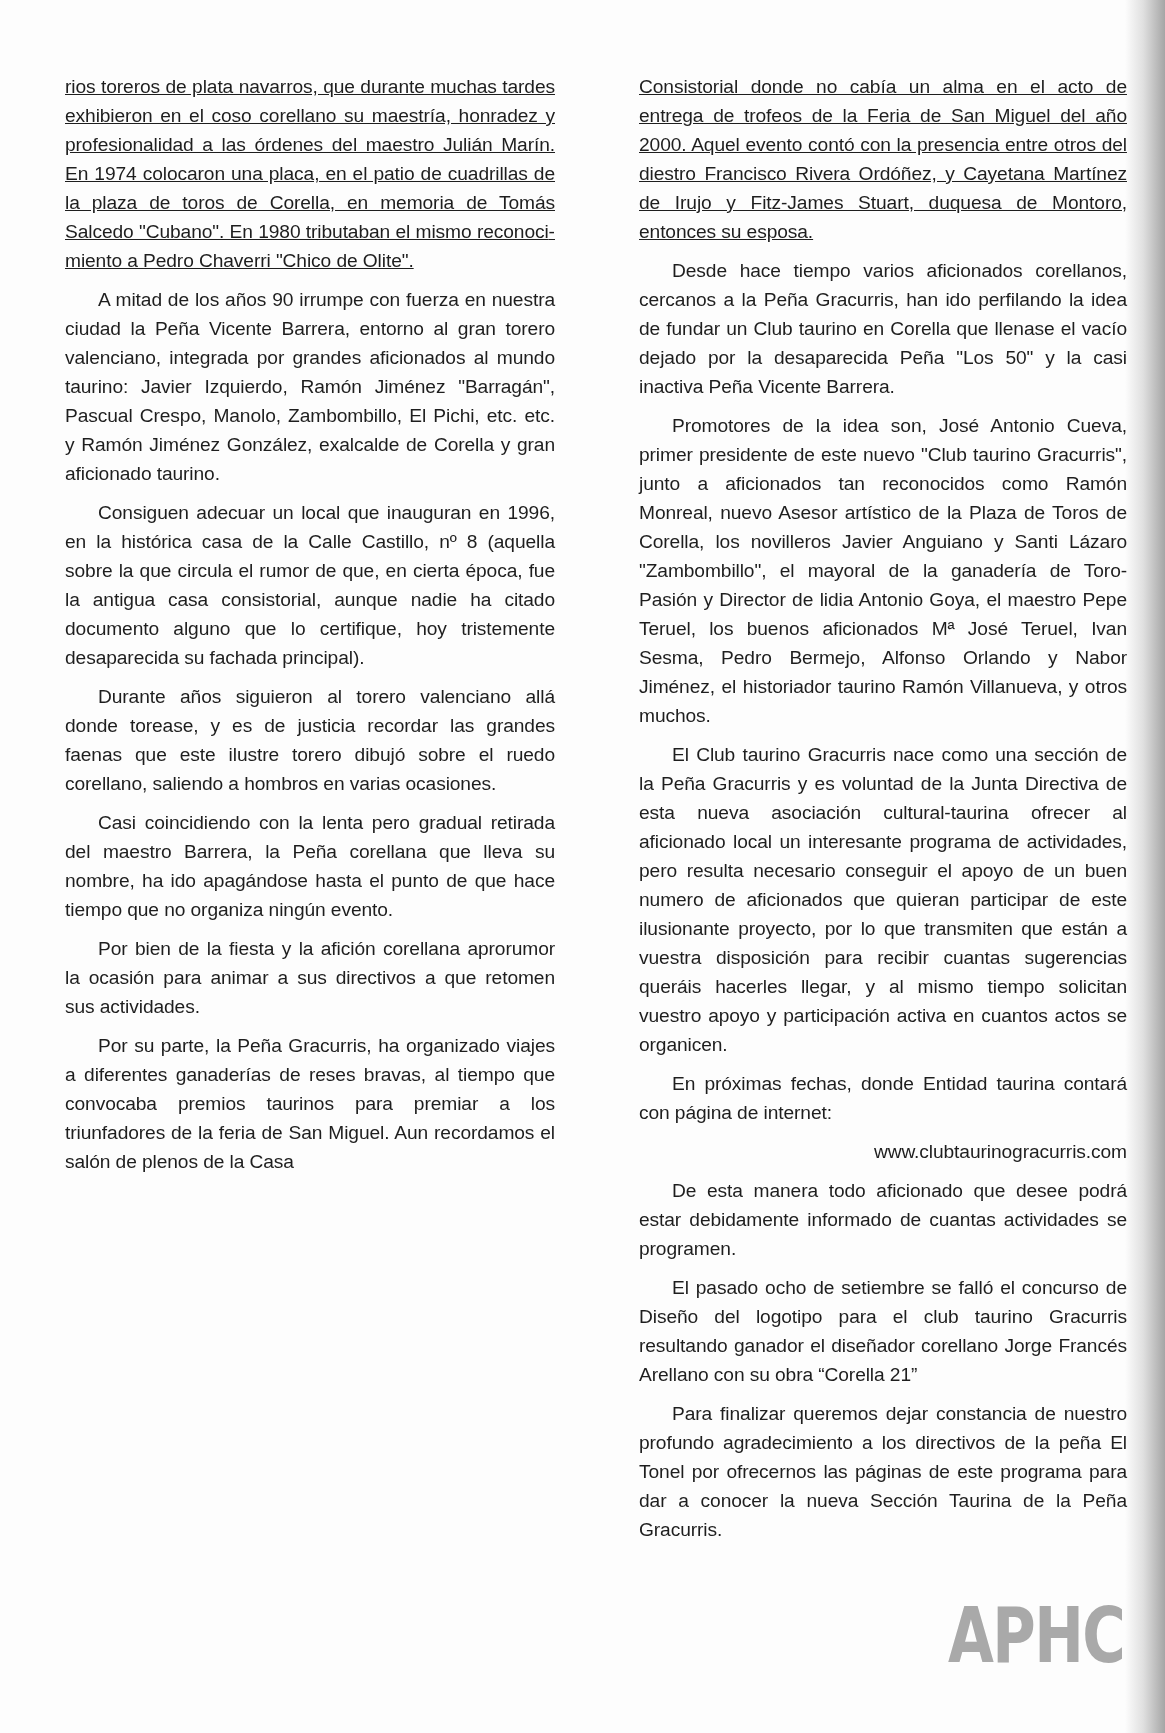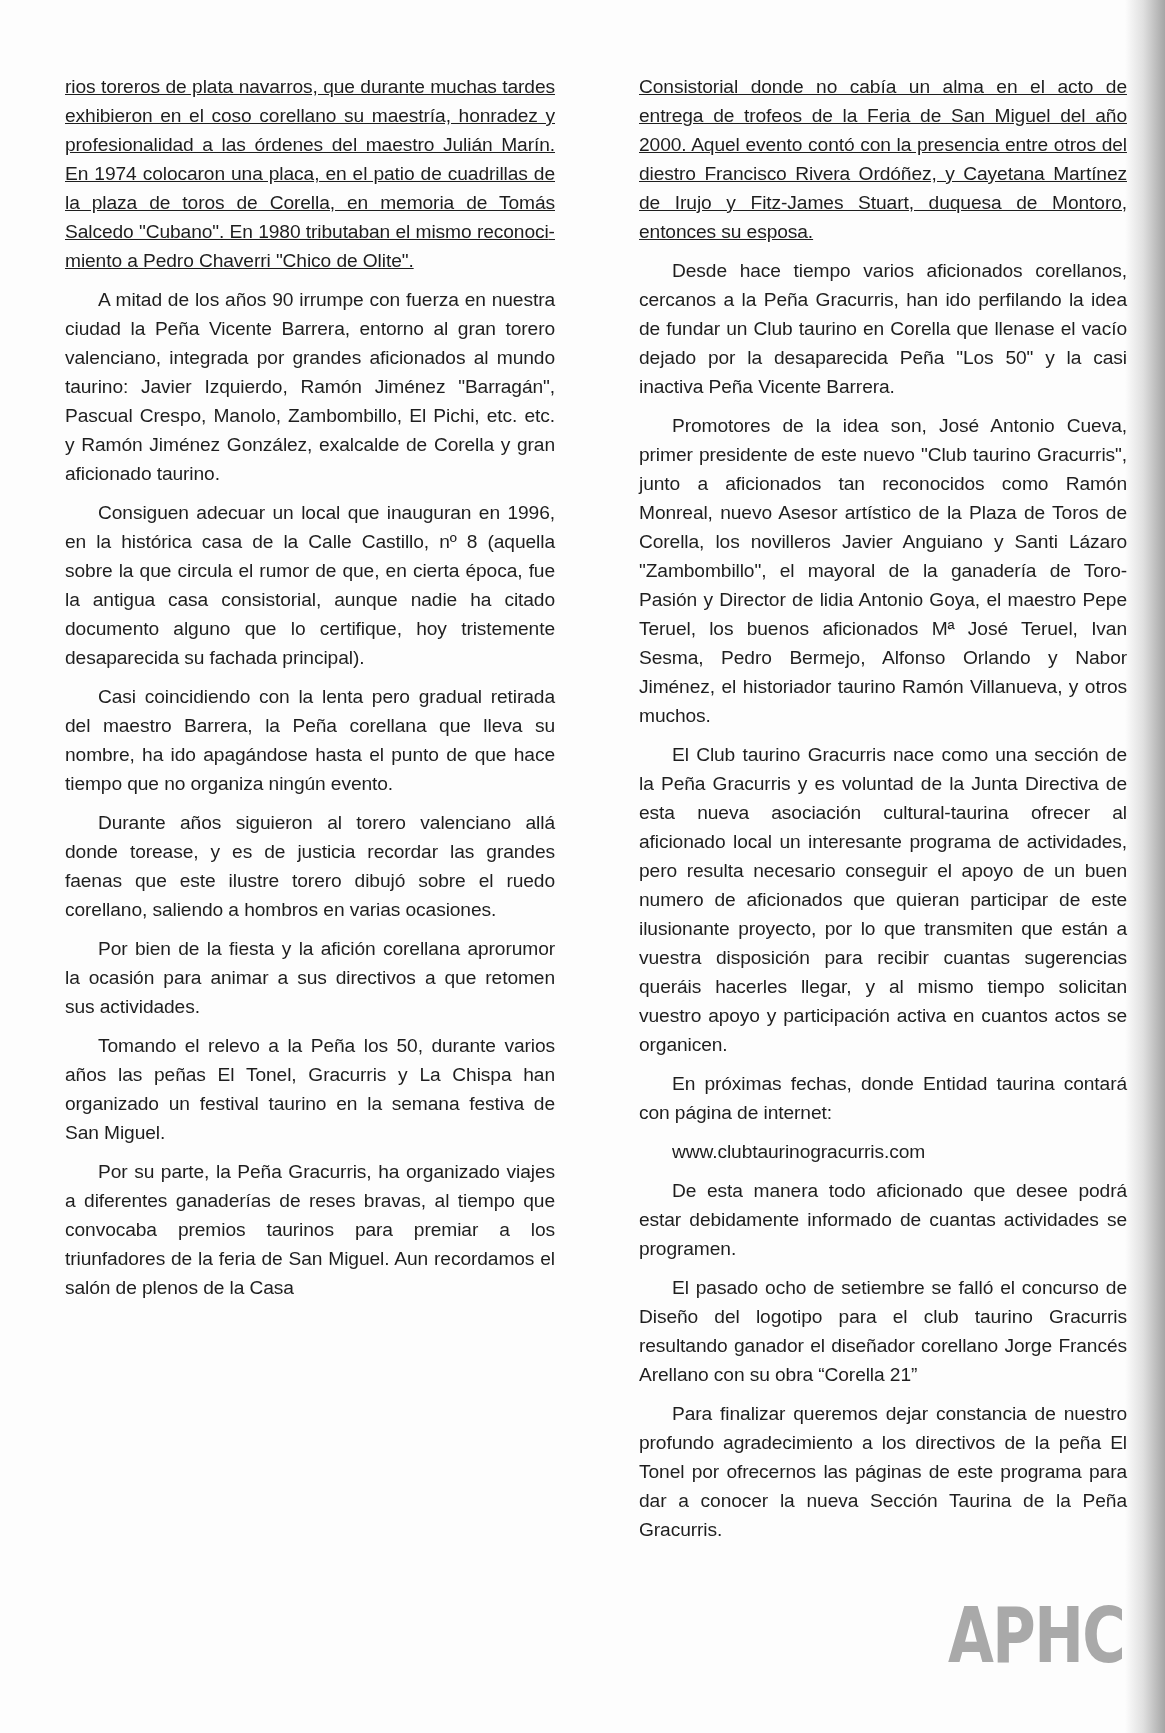--- a/index.html
+++ b/index.html
@@ -39,21 +39,21 @@
     letter-spacing: -0.1px;
   }
   .col-left { left: 65px; }
   .col-right { left: 639px; width: 488px; }
   .para {
     margin: 0 0 10px 0;
     text-indent: 33px;
   }
   .para.cont { text-indent: 0; text-decoration: underline; }
   .para.url {
-    text-align: left;
+    text-align: right;
   }
   .watermark {
     position: absolute;
     left: 948px;
     top: 1598px;
     font-family: "DejaVu Sans", "Liberation Sans", sans-serif;
     font-weight: bold;
     font-size: 76px;
     line-height: 76px;
     letter-spacing: -2px;
@@ -64,24 +64,23 @@
 </style>
 </head>
 <body>
 
 <div class="page">
 
   <div class="column col-left">
     <p class="para cont">rios toreros de plata navarros, que durante muchas tardes exhibieron en el coso corellano su maestría, honradez y profesionalidad a las órdenes del maestro Julián Marín. En 1974 colocaron una placa, en el patio de cuadrillas de la plaza de toros de Corella, en memoria de Tomás Salcedo "Cubano". En 1980 tributaban el mismo reconoci­miento a Pedro Chaverri "Chico de Olite".</p>
     <p class="para">A mitad de los años 90 irrumpe con fuerza en nuestra ciudad la Peña Vicente Barrera, entorno al gran torero valenciano, integrada por grandes afi­cionados al mundo taurino: Javier Izquierdo, Ramón Jiménez "Barragán", Pascual Crespo, Manolo, Zambombillo, El Pichi, etc. etc. y Ramón Jiménez González, exalcalde de Corella y gran afi­cionado taurino.</p>
     <p class="para">Consiguen adecuar un local que inauguran en 1996, en la histórica casa de la Calle Castillo, nº 8 (aquella sobre la que circula el rumor de que, en cierta época, fue la antigua casa consistorial, aun­que nadie ha citado documento alguno que lo cer­tifique,  hoy tristemente desaparecida su fachada principal).</p>
+    <p class="para">Durante años siguieron al torero valenciano allá donde torease, y es de justicia recordar las grandes faenas que este ilustre torero dibujó sobre el ruedo corellano, saliendo a hombros en varias ocasiones.</p>
     <p class="para">Casi coincidiendo con la lenta pero gradual reti­rada del maestro Barrera, la Peña corellana que lleva su nombre, ha ido apagándose hasta el punto de que hace tiempo que no organiza ningún even­to.</p>
-    <p class="para">Durante años siguieron al torero valenciano allá donde torease, y es de justicia recordar las grandes faenas que este ilustre torero dibujó sobre el ruedo corellano, saliendo a hombros en varias ocasiones.</p>
     <p class="para">Por bien de la fiesta y la afición corellana apro­rumor la ocasión para animar a sus directivos a que retomen sus actividades.</p>
-    <p class="para">Tomando el relevo a la Peña los 50, durante varios años las peñas El Tonel, Gracurris y La Chispa han organizado un festival taurino en la semana festiva de San Miguel.</p>
     <p class="para">Por su parte, la Peña Gracurris, ha organizado viajes a diferentes ganaderías de reses bravas, al tiempo que convocaba premios taurinos para pre­miar a los triunfadores de la feria de San Miguel. Aun recordamos el salón de plenos de la Casa</p>
   </div>
 
   <div class="column col-right">
     <p class="para cont">Consistorial donde no cabía un alma en el acto de entrega de trofeos de la Feria de San Miguel del año 2000. Aquel evento contó con la presencia entre otros del diestro Francisco Rivera Ordóñez, y Cayetana Martínez de Irujo y Fitz-James Stuart, duquesa de Montoro, entonces su esposa.</p>
     <p class="para">Desde hace tiempo varios aficionados corella­nos, cercanos a la Peña Gracurris, han ido perfilan­do la idea de fundar un Club taurino en Corella que llenase el vacío dejado por la desaparecida Peña "Los 50" y la casi inactiva Peña Vicente Barrera.</p>
     <p class="para">Promotores de la idea son, José Antonio Cueva, primer presidente de este nuevo "Club taurino Gracurris", junto a aficionados tan reconocidos como Ramón Monreal, nuevo Asesor artístico de la Plaza de Toros de Corella, los novilleros Javier Anguiano y  Santi Lázaro "Zambombillo", el mayo­ral de la ganadería de Toro-Pasión y Director de lidia  Antonio Goya, el maestro Pepe Teruel, los buenos aficionados Mª José Teruel, Ivan Sesma, Pedro Bermejo, Alfonso Orlando y Nabor Jiménez, el historiador taurino Ramón Villanueva, y otros muchos.</p>
     <p class="para">El Club taurino Gracurris nace como una sec­ción de la Peña Gracurris y es voluntad de la Junta Directiva de esta nueva asociación cultural-taurina ofrecer al aficionado local un interesante progra­ma de actividades, pero resulta necesario conse­guir el apoyo de un buen numero de aficionados que quieran participar de este ilusionante proyec­to, por lo que transmiten que están a vuestra dis­posición para recibir cuantas sugerencias queráis hacerles llegar, y al mismo tiempo solicitan vuestro apoyo y participación activa en cuantos actos se organicen.</p>
     <p class="para">En próximas fechas, donde Entidad taurina con­tará con página de internet:</p>
     <p class="para url">www.clubtaurinogracurris.com</p>

